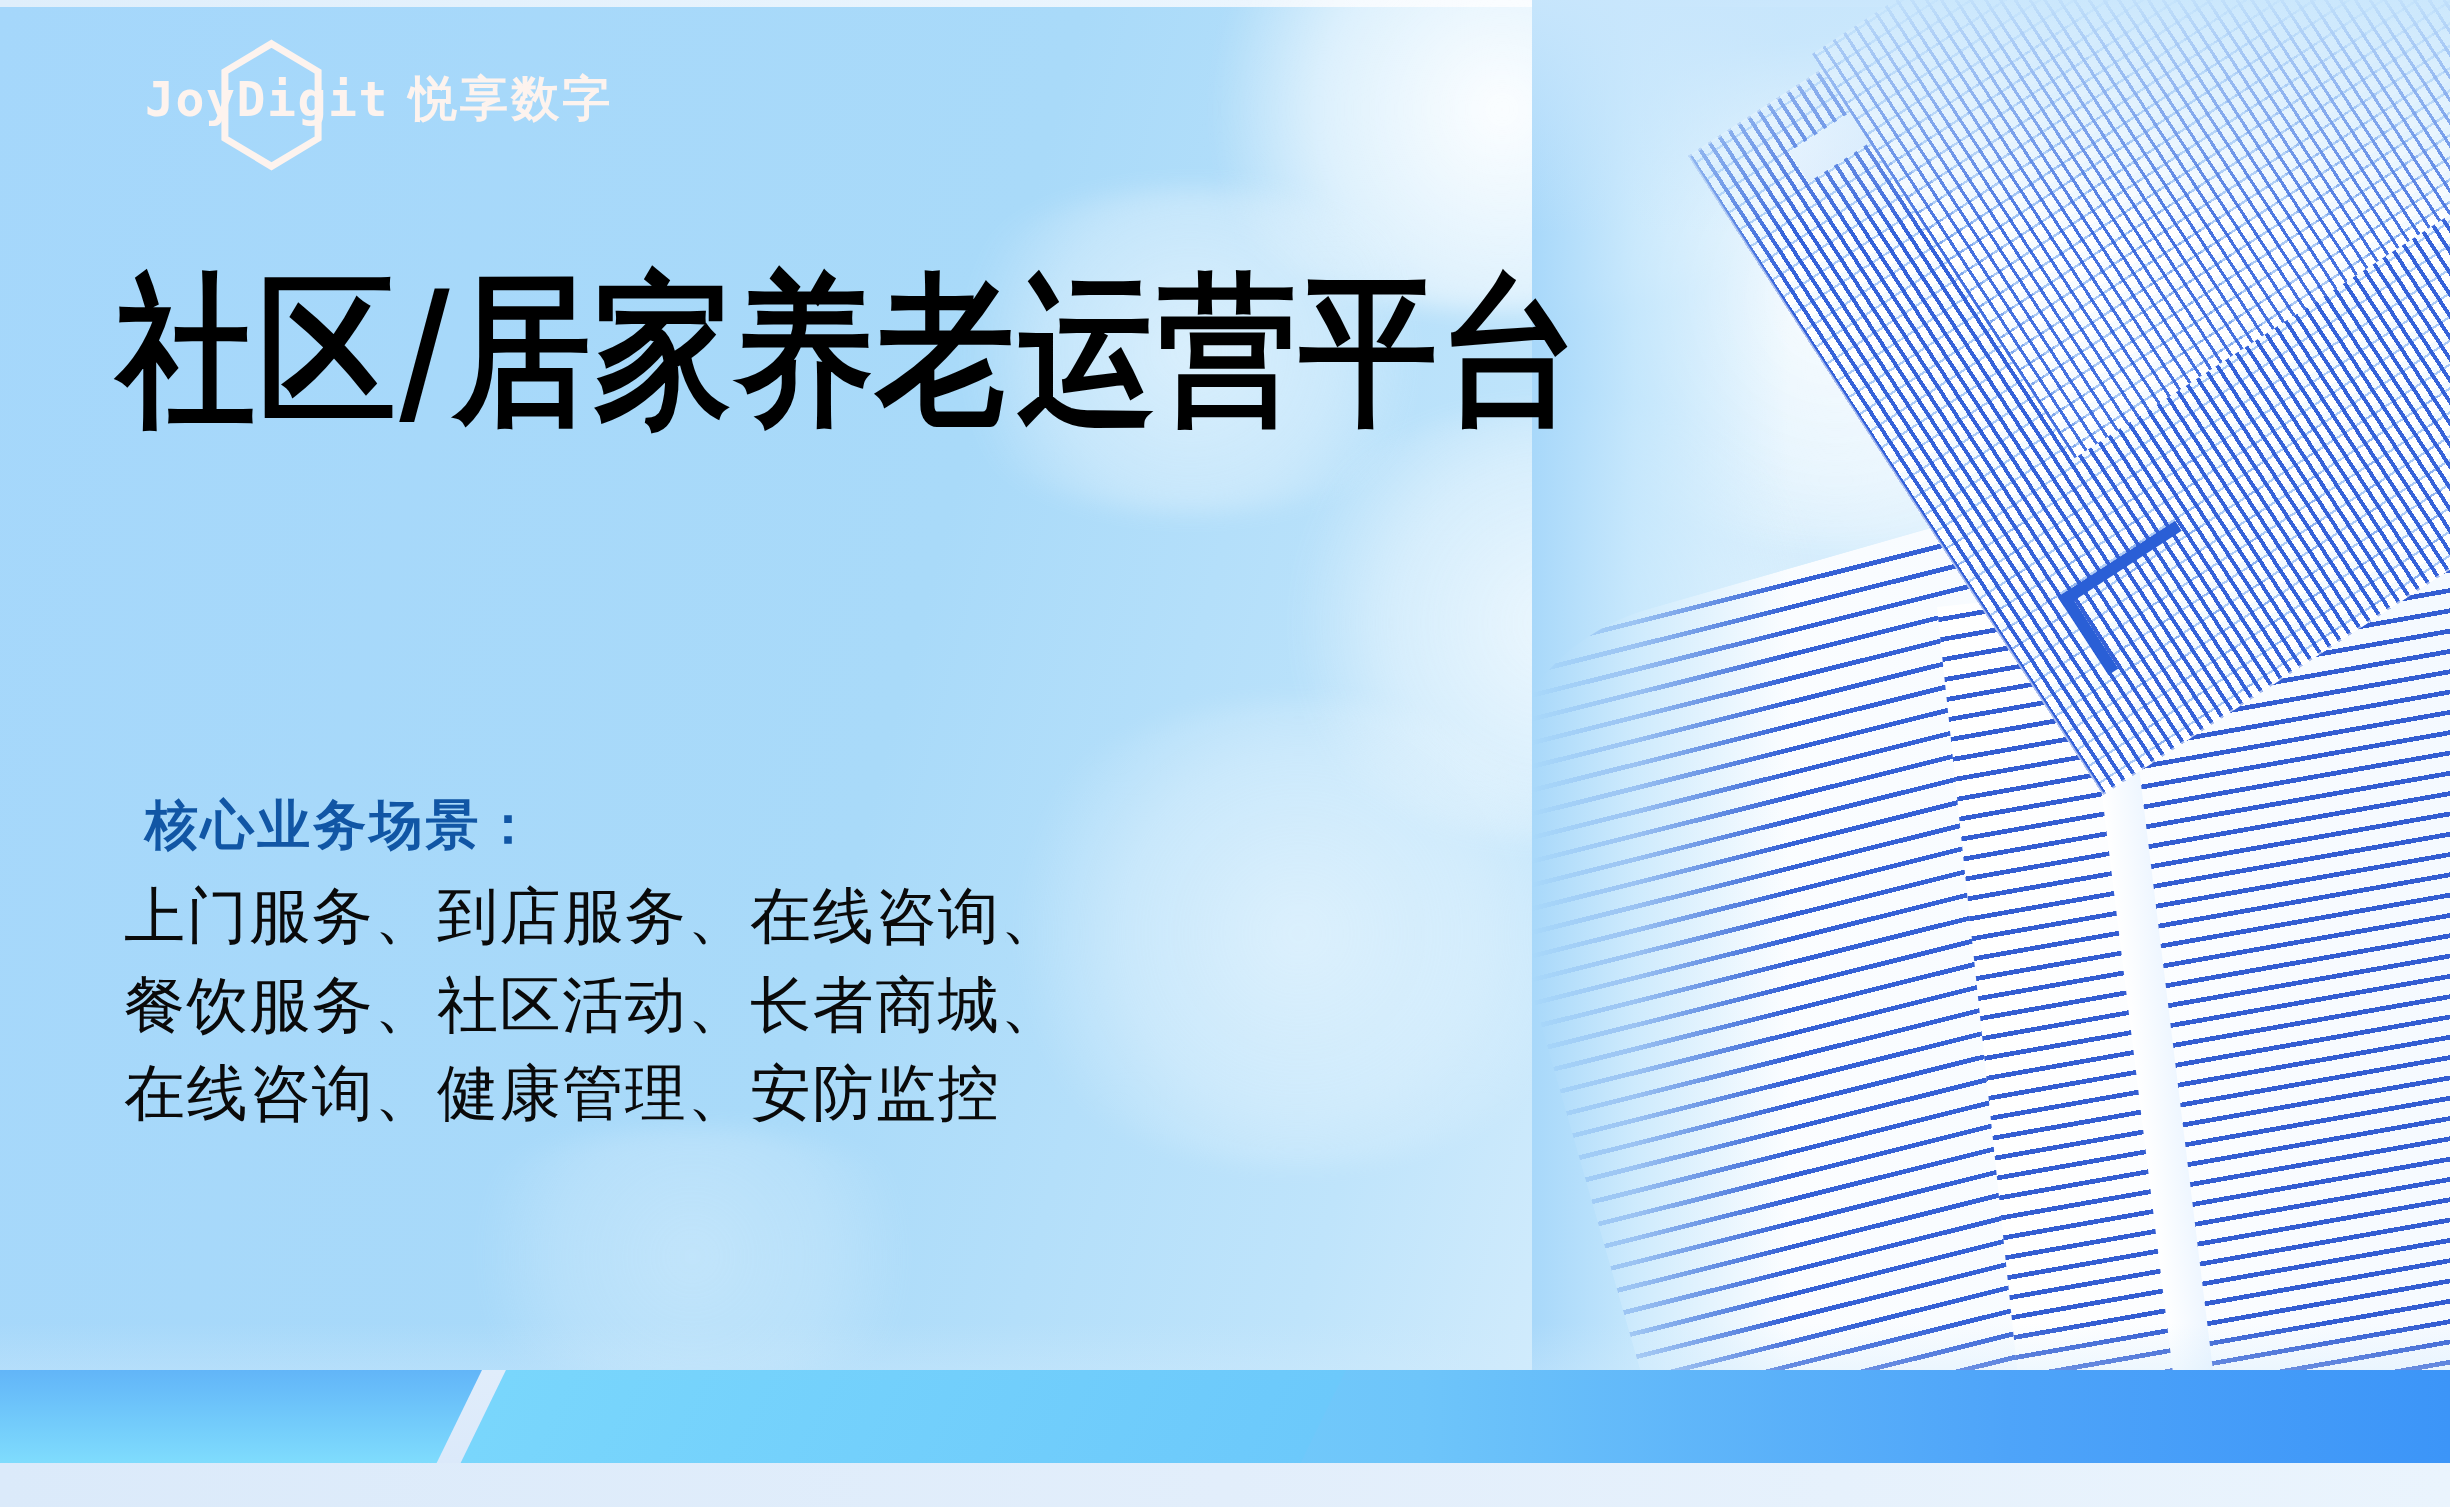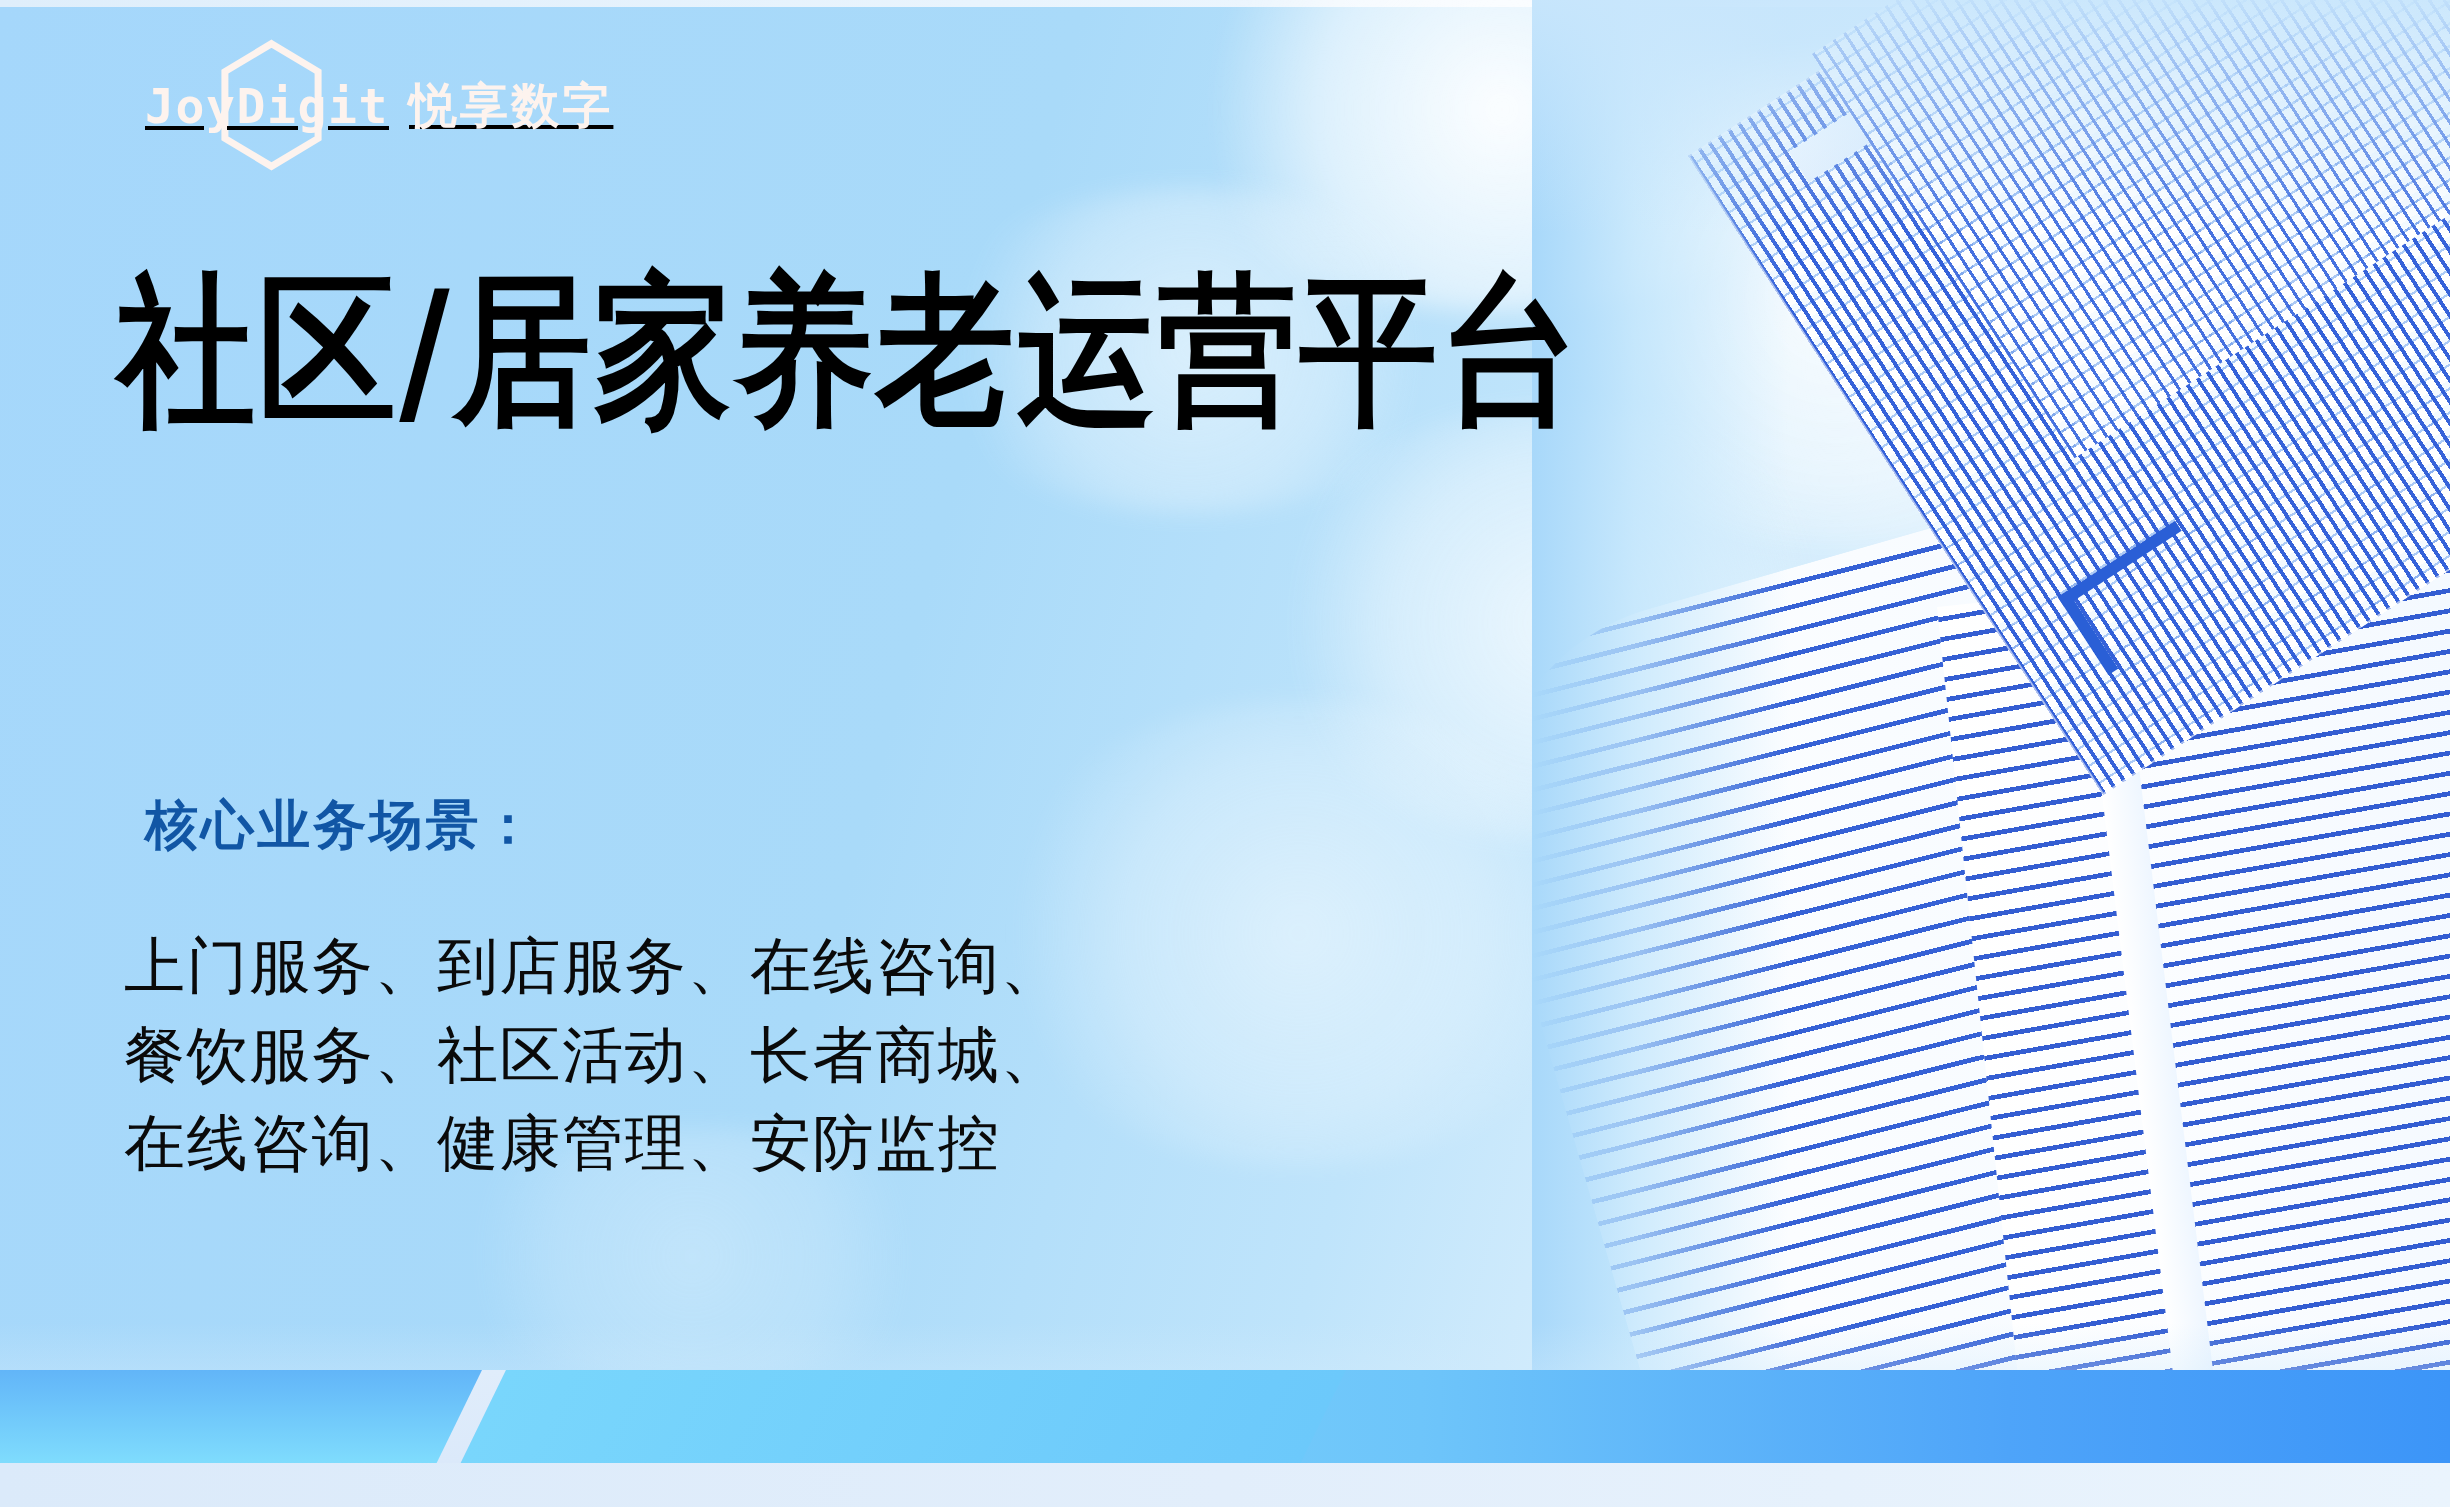--- a/index.html
+++ b/index.html
@@ -109,21 +109,21 @@
   .tower-fade-left{
     position:absolute;left:0;top:0;width:257px;height:100%;
     background:linear-gradient(90deg,rgba(168,216,250,1) 0%,rgba(190,228,252,.75) 40%,rgba(255,255,255,0) 100%);
   }
   .tower-fade-top{
     position:absolute;left:0;top:0;width:100%;height:233px;
     background:linear-gradient(180deg,rgba(200,230,252,.95) 0%,rgba(255,255,255,0) 100%);
   }
 
   
-  .logo{position:absolute;left:145px;top:75px;height:62px;display:flex;align-items:center;text-decoration:underline;}
+  .logo{position:absolute;left:145px;top:75px;height:62px;display:flex;align-items:flex-start;}
   .logo-hex{
     position:absolute;left:75px;top:-36px;width:103px;height:132px;
   }
   .logo-text{
     position:relative;color:#fdf3ee;font-size:48px;font-weight:700;
     letter-spacing:1.6px;line-height:1;white-space:nowrap;
     font-family:"DejaVu Sans Mono","Liberation Mono",monospace;
   }
   .logo-cn{
     position:relative;color:#fdf3ee;font-size:48px;font-weight:700;
@@ -144,21 +144,21 @@
   .sec-head{
     position:absolute;left:145px;top:778px;
     font-size:53px;font-weight:700;color:#1156a5;
     letter-spacing:3.1px;line-height:1;white-space:nowrap;
     font-family:"DejaVu Sans","Liberation Sans",sans-serif;
     margin-top:20px;
   }
 
   
   .body-lines{
-    position:absolute;left:124px;top:926px;
+    position:absolute;left:124px;top:876px;
     font-size:61px;color:#0a0a0a;line-height:1.30;
     letter-spacing:1.6px;white-space:nowrap;
     font-family:"DejaVu Sans","Liberation Sans",sans-serif;
   }
   .body-lines div{margin-bottom:9.3px;}
 
   
   .band{position:absolute;left:0;bottom:0;width:2450px;height:185px;overflow:hidden;}
   .band-bg{
     position:absolute;left:0;top:47px;width:2450px;height:93px;

